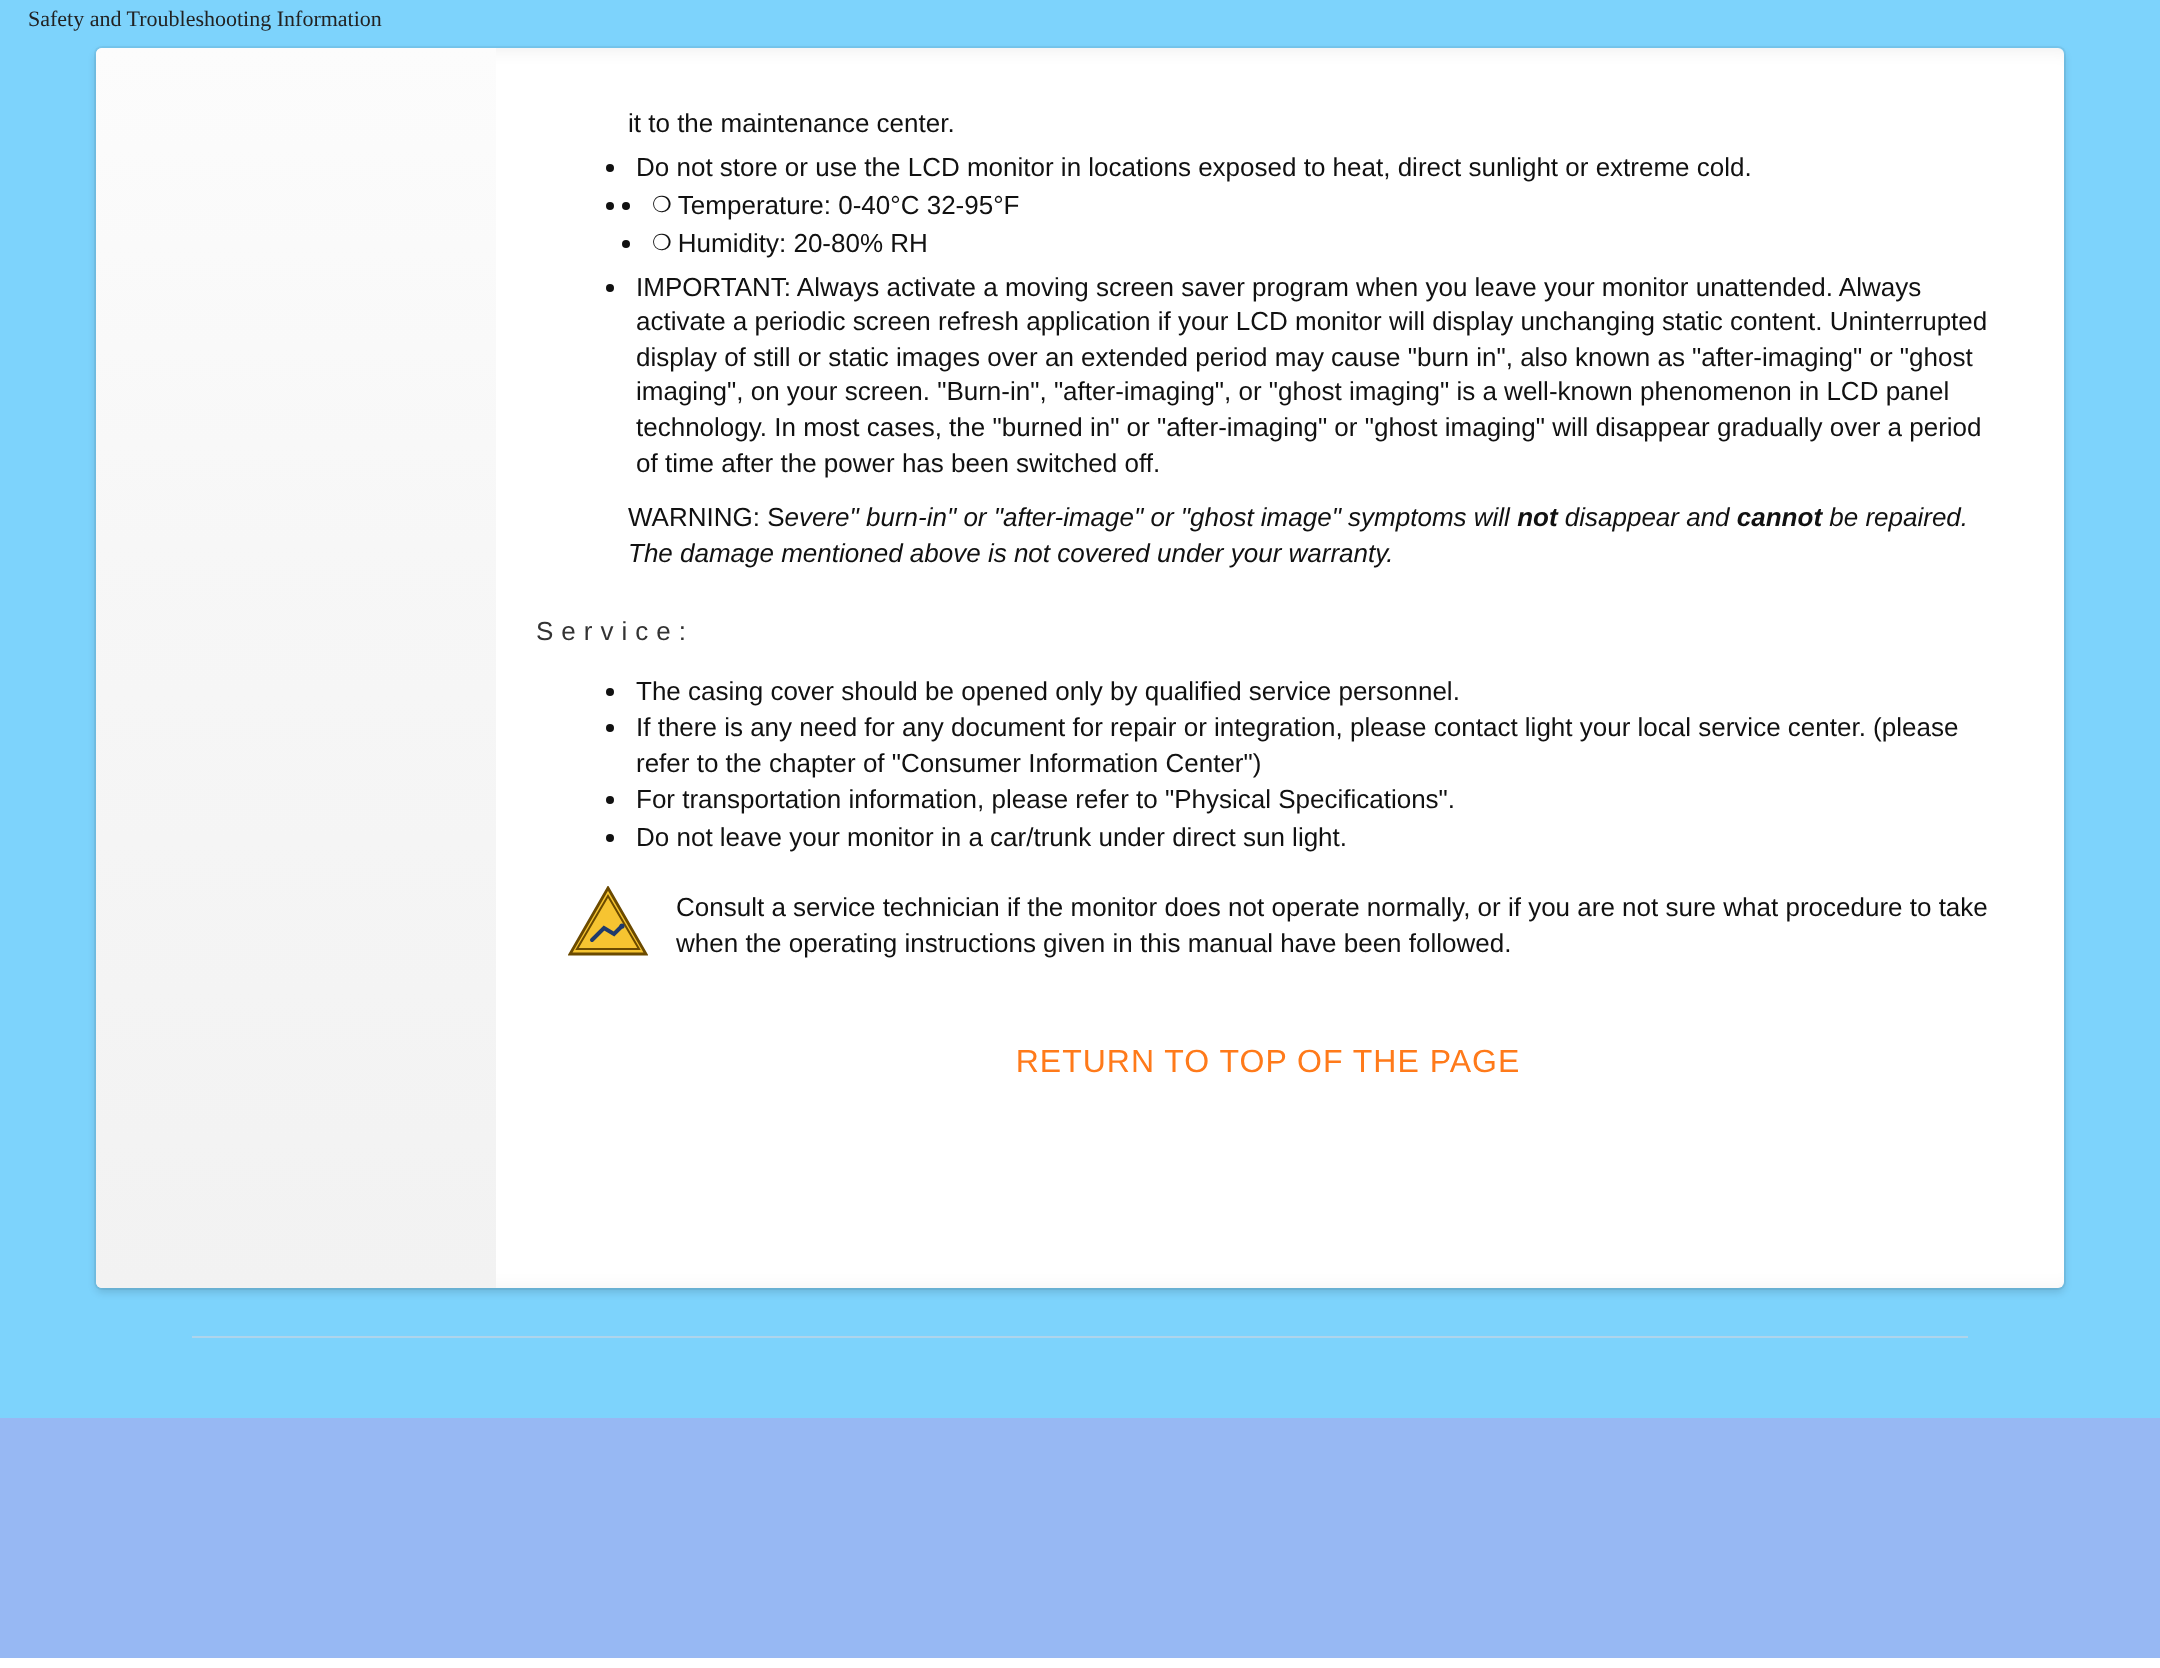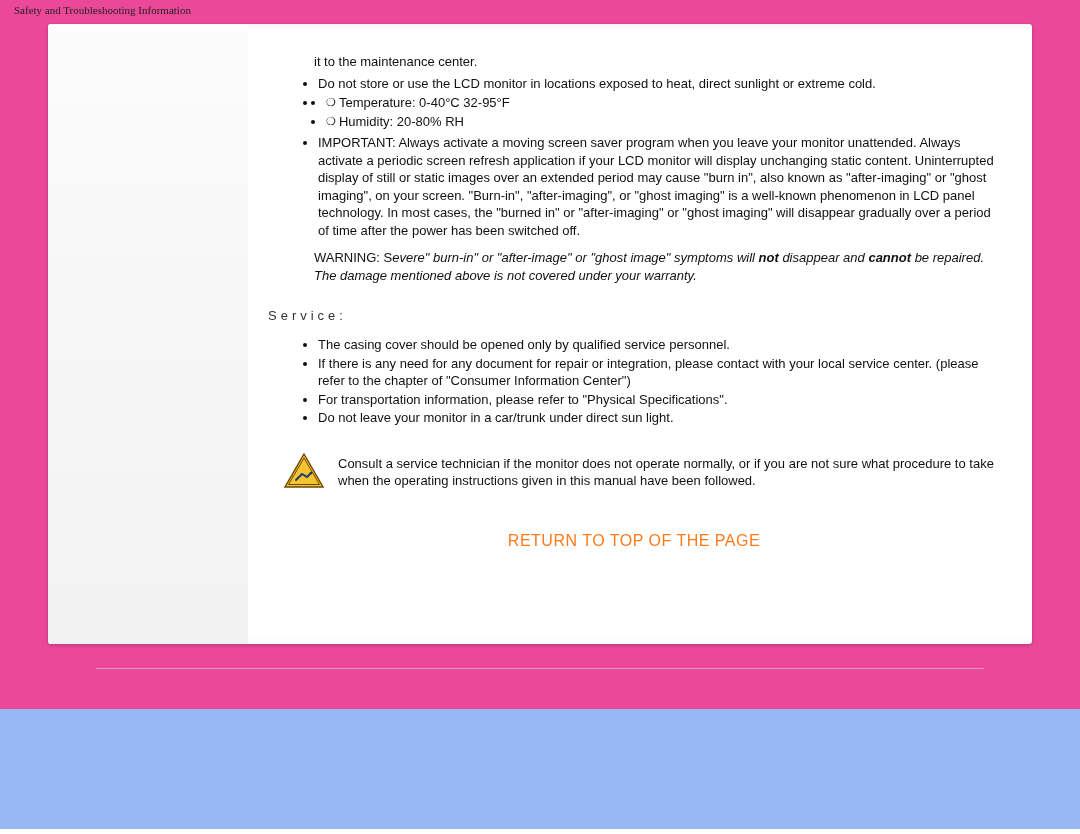--- a/index.html
+++ b/index.html
@@ -4,21 +4,21 @@
 <style>
   * { margin: 0; padding: 0; box-sizing: border-box; }
   body {
     background: #fff;
     font-family: Arial, Helvetica, sans-serif;
     font-size: 13px;
     color: #000;
     width: 1080px;
   }
   .outer {
-    background: #ec4899;
+    background: #7dd3fc;
     padding: 0 0 40px 0;
   }
   .page-header {
     font-family: "Times New Roman", serif;
     font-size: 11px;
     color: #222;
     padding: 4px 14px 8px;
   }
   .page-frame {
     margin: 0 48px;
@@ -52,21 +52,21 @@
   }
   .content ul { list-style: disc; padding-left: 46px; margin: 4px; }
   .content li { margin: 1px 0; }
   .sublist { list-style: none; padding-left: 46px; }
   .sublist li::before { content: "❍ "; font-size: 11px; position: relative; top: -1px; }
   .section-label { letter-spacing: 4px; color: #333; margin: 22px 0 12px 0; display: block; }
   .warning-para { margin: 10px 0 0 46px; }
   .warning-para .w-lead { font-style: normal; }
   .warning-para em { font-style: italic; }
   .warning-para strong { font-weight: bold; }
-  .consult-row { display: flex; align-items: flex-start; gap: 14px; margin-top: 26px; padding-left: 16px; }
+  .consult-row { display: flex; align-items: flex-start; gap: 14px; margin-top: 16px; padding-left: 16px; }
   .tri { width: 40px; height: 36px; flex: 0 0 auto; }
   .consult-text { flex: 1; padding-top: 2px; }
   .return-link { text-align: center; margin-top: 40px; color: #ff7a1a; letter-spacing: 0.5px; font-size: 16px; cursor: pointer; }
   .divider { height: 1px; background: #cfd6df; margin: 24px 48px 0; opacity: .6; }
   .after-space { height: 120px; background: #97b8f3; }
 </style>
 </head>
 <body>
 
 <div class="outer">
@@ -95,21 +95,21 @@
         </ul>
 
         <p class="warning-para">
           <span class="w-lead">WARNING: S</span><em>evere" burn-in" or "after-image" or "ghost image" symptoms will </em><strong><em>not</em></strong><em> disappear and </em><strong><em>cannot</em></strong><em> be repaired. The damage mentioned above is not covered under your warranty.</em>
         </p>
 
         <span class="section-label">Service:</span>
 
         <ul>
           <li>The casing cover should be opened only by qualified service personnel.</li>
-          <li>If there is any need for any document for repair or integration, please contact with your local service center. (please refer to the chapter of "Consumer Information Center")</li>
+          <li>If there is any need for any document for repair or integration, please contact light your local service center. (please refer to the chapter of "Consumer Information Center")</li>
           <li>For transportation information, please refer to "Physical Specifications".</li>
           <li>Do not leave your monitor in a car/trunk under direct sun light.</li>
         </ul>
 
         <div class="consult-row">
           <svg class="tri" viewBox="0 0 40 36">
             <polygon points="20,1 39,34 1,34" fill="#f6c431" stroke="#6b4a00" stroke-width="1.4"></polygon>
             <polygon points="20,5 35.5,31.5 4.5,31.5" fill="none" stroke="#6b4a00" stroke-width="1"></polygon>
             <path d="M12 27 L18 21 L23 24 L27 20" fill="none" stroke="#1f3a6b" stroke-width="2" stroke-linecap="round"></path>
             <circle cx="27" cy="20" r="1.3" fill="#1f3a6b"></circle>

